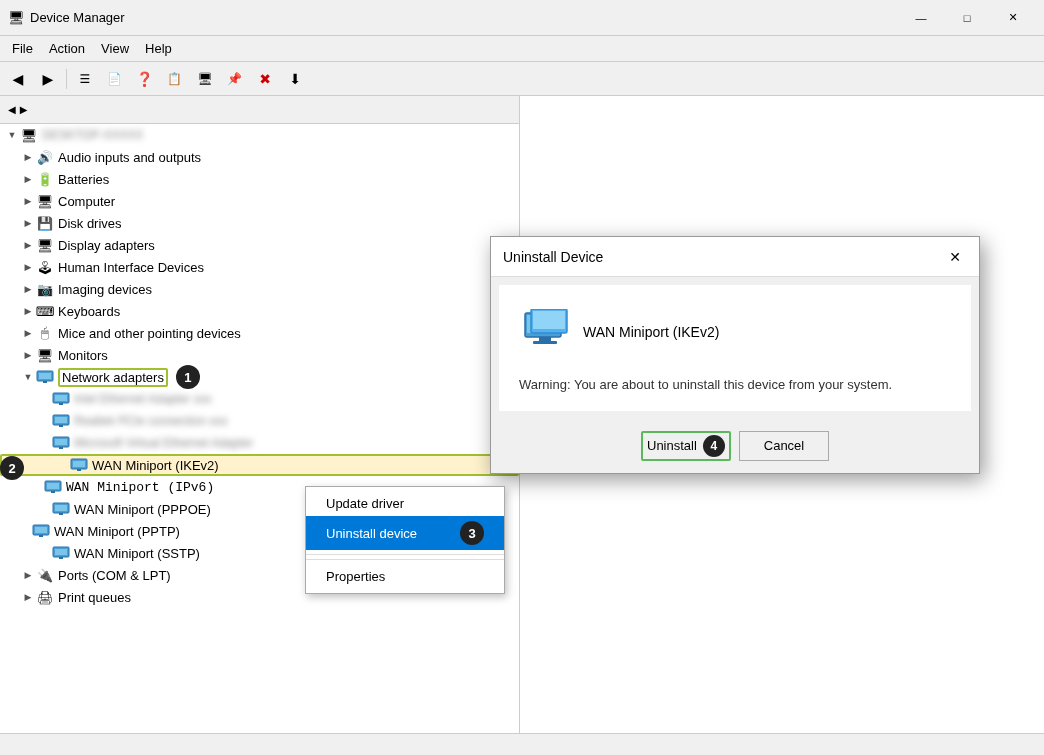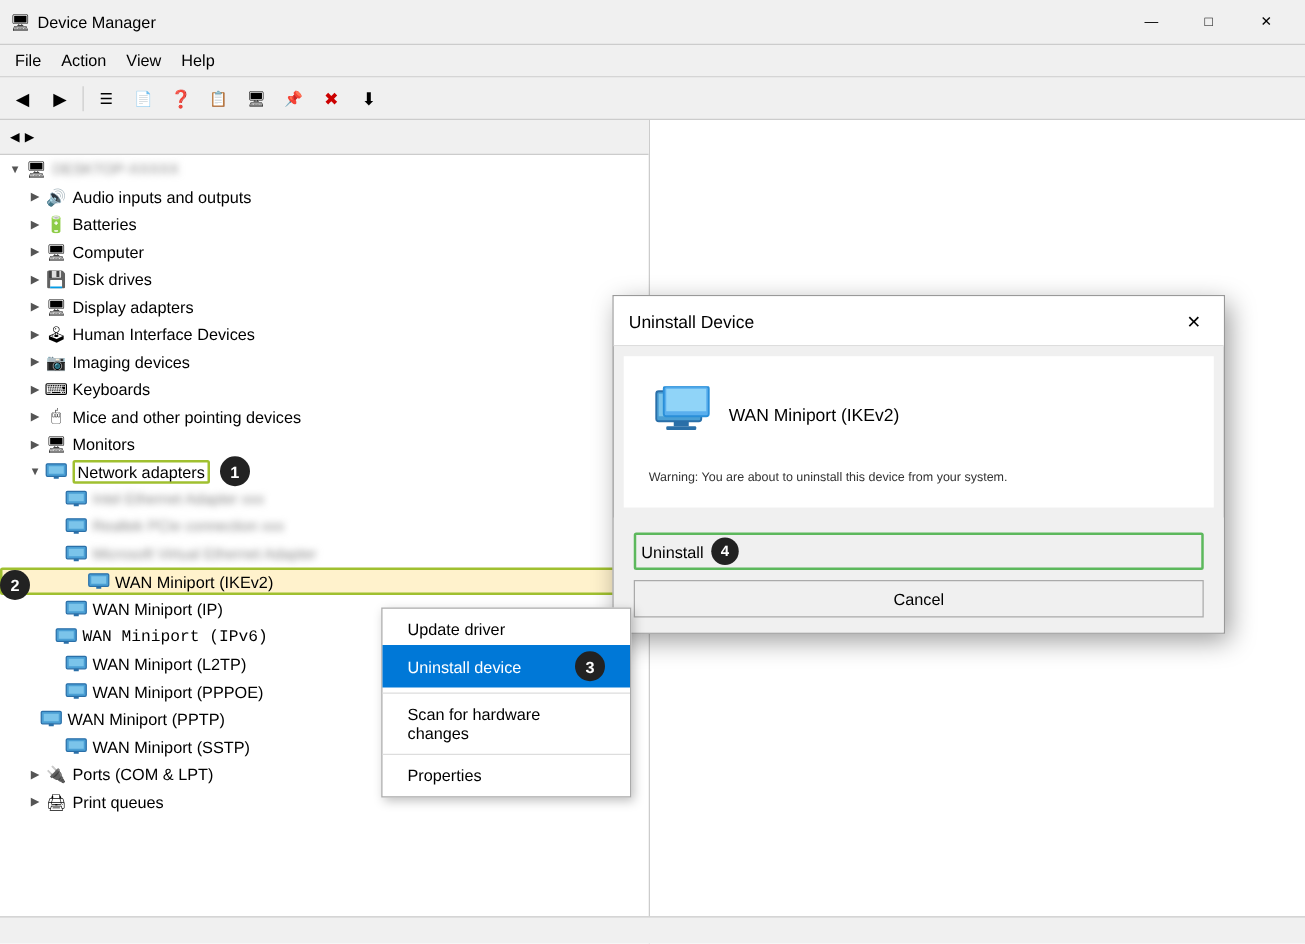--- a/index.html
+++ b/index.html
@@ -231,32 +231,31 @@
     }
     .dialog-device-icon {
       font-size: 32px;
     }
     .dialog-device-name {
       font-size: 14px;
       font-weight: 500;
     }
     .dialog-warning {
       margin-top: 12px;
-      font-size: 10px;
+      font-size: 13px;
       color: #333;
       line-height: 1.5;
     }
 
     .dialog-footer {
       padding: 12px 16px;
       display: flex;
       justify-content: center;
       gap: 8px;
       background: #f0f0f0;
-      flex-direction: column;
     }
     .dialog-btn {
       min-width: 90px;
       height: 30px;
       border: 1px solid #aaa;
       background: #f0f0f0;
       cursor: pointer;
       font-size: 13px;
       padding: 0 16px;
     }
@@ -480,52 +479,32 @@
         <span class="tree-icon" style="margin-left:16px;">
           <svg width="18" height="14" viewBox="0 0 18 14">
             <rect x="1" y="1" width="16" height="10" rx="1" fill="#4a9fd4" stroke="#2a6fa8" stroke-width="1"></rect>
             <rect x="3" y="3" width="12" height="6" fill="#7bc4ea"></rect>
             <rect x="7" y="11" width="4" height="2" fill="#2a6fa8"></rect>
           </svg>
         </span>
         <span class="tree-label">WAN Miniport (IKEv2)</span>
       </div>
 
-      <div class="tree-item" style="padding-left:52px;">
-        <span class="tree-icon">
-          <svg width="18" height="14" viewBox="0 0 18 14">
-            <rect x="1" y="1" width="16" height="10" rx="1" fill="#4a9fd4" stroke="#2a6fa8" stroke-width="1"></rect>
-            <rect x="3" y="3" width="12" height="6" fill="#7bc4ea"></rect>
-            <rect x="7" y="11" width="4" height="2" fill="#2a6fa8"></rect>
-          </svg>
-        </span>
-        <span class="tree-label">WAN Miniport (IP)</span>
-      </div>
 
       <div class="tree-item" style="padding-left:44px;font-family:Liberation Mono, monospace;">
         <span class="tree-icon">
           <svg width="18" height="14" viewBox="0 0 18 14">
             <rect x="1" y="1" width="16" height="10" rx="1" fill="#4a9fd4" stroke="#2a6fa8" stroke-width="1"></rect>
             <rect x="3" y="3" width="12" height="6" fill="#7bc4ea"></rect>
             <rect x="7" y="11" width="4" height="2" fill="#2a6fa8"></rect>
           </svg>
         </span>
         <span class="tree-label">WAN Miniport (IPv6)</span>
       </div>
 
-      <div class="tree-item" style="padding-left:52px;">
-        <span class="tree-icon">
-          <svg width="18" height="14" viewBox="0 0 18 14">
-            <rect x="1" y="1" width="16" height="10" rx="1" fill="#4a9fd4" stroke="#2a6fa8" stroke-width="1"></rect>
-            <rect x="3" y="3" width="12" height="6" fill="#7bc4ea"></rect>
-            <rect x="7" y="11" width="4" height="2" fill="#2a6fa8"></rect>
-          </svg>
-        </span>
-        <span class="tree-label">WAN Miniport (L2TP)</span>
-      </div>
 
 
       <div class="tree-item" style="padding-left:52px;">
         <span class="tree-icon">
           <svg width="18" height="14" viewBox="0 0 18 14">
             <rect x="1" y="1" width="16" height="10" rx="1" fill="#4a9fd4" stroke="#2a6fa8" stroke-width="1"></rect>
             <rect x="3" y="3" width="12" height="6" fill="#7bc4ea"></rect>
             <rect x="7" y="11" width="4" height="2" fill="#2a6fa8"></rect>
           </svg>
         </span>
@@ -571,21 +550,20 @@
 
   <div style="flex:1; background:#fff;"></div>
 
   <div class="context-menu">
     <div class="context-item">Update driver</div>
     <div class="context-item active" style="display:flex; align-items:center; justify-content:space-between;">
       <span>Uninstall device</span>
       <span class="step-circle" style="width:24px; height:24px; font-size:13px;">3</span>
     </div>
     <div class="context-separator"></div>
-    <div class="context-item">Scan for hardware changes</div>
     <div class="context-separator"></div>
     <div class="context-item bold">Properties</div>
   </div>
 
   <div class="dialog">
     <div class="dialog-title-bar">
       <span class="dialog-title-text">Uninstall Device</span>
       <button class="dialog-close-btn">✕</button>
     </div>
     <div class="dialog-body">

